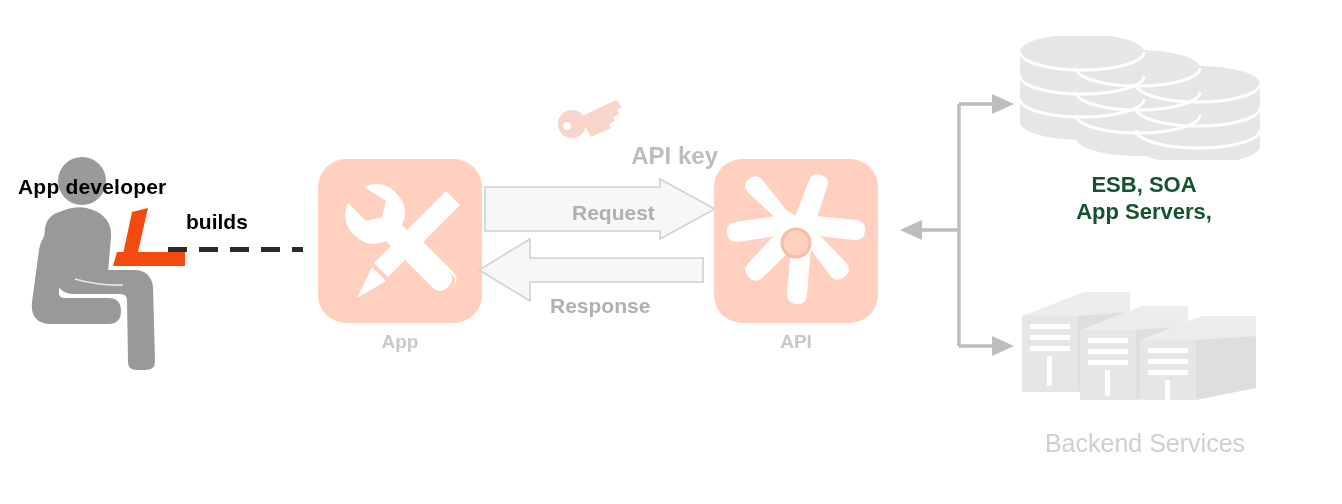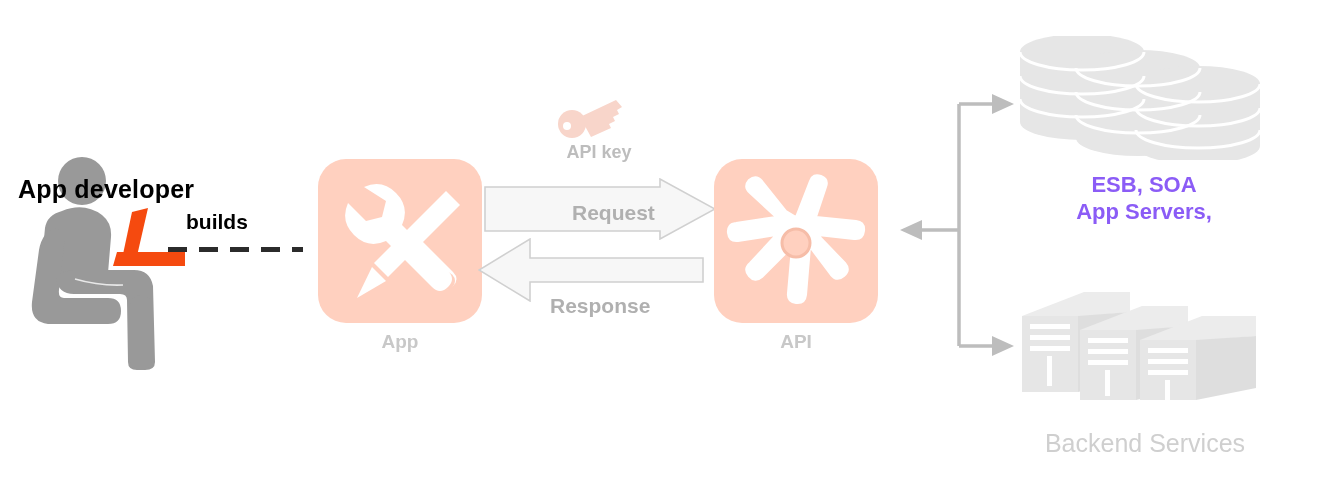--- a/index.html
+++ b/index.html
@@ -18,21 +18,21 @@
     overflow: hidden;
   }
   .abs { position: absolute; }
 
   
   #developer-group { left: 0px; top: 150px; width: 330px; height: 220px; }
   #developer-label {
     position: absolute;
     left: 18px;
     top: 175px;
-    font-size: 25px;
+    font-size: 21px;
     font-weight: bold;
     color: #000000;
     letter-spacing: 0.2px;
     white-space: nowrap;
   }
 
   
   #builds-label {
     position: absolute;
     left: 186px;
@@ -74,25 +74,25 @@
     font-weight: bold;
     color: #c8c8c8;
     white-space: nowrap;
   }
   #app-label { left: 300px; top: 331px; }
   #api-label { left: 696px; top: 331px; }
 
   
   #api-key-label {
     position: absolute;
-    left: 499px;
+    left: 518px;
     top: 142px;
     width: 200px;
-    text-align: center;
-    font-size: 18px;
+    text-align: right;
+    font-size: 24px;
     font-weight: bold;
     color: #bdbdbd;
     white-space: nowrap;
   }
   #api-key-icon { left: 556px; top: 97px; width: 70px; height: 42px; }
 
   
   #request-arrow { left: 484px; top: 178px; width: 232px; height: 62px; }
   #response-arrow { left: 478px; top: 238px; width: 226px; height: 64px; }
 
@@ -114,21 +114,21 @@
   #servers-icon  { left: 1018px; top: 288px; width: 244px; height: 112px; }
 
   #backend-top-label {
     position: absolute;
     left: 1028px;
     top: 171px;
     width: 232px;
     text-align: center;
     font-size: 22px;
     font-weight: bold;
-    color: #8b5cf6;
+    color: #14532d;
     line-height: 27px;
   }
   #backend-bottom-label {
     position: absolute;
     left: 1000px;
     top: 429px;
     width: 290px;
     text-align: center;
     font-size: 25px;
     font-weight: normal;

